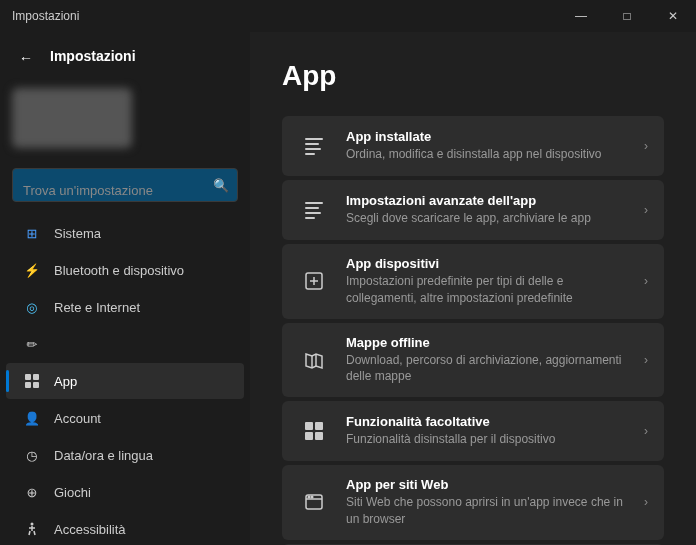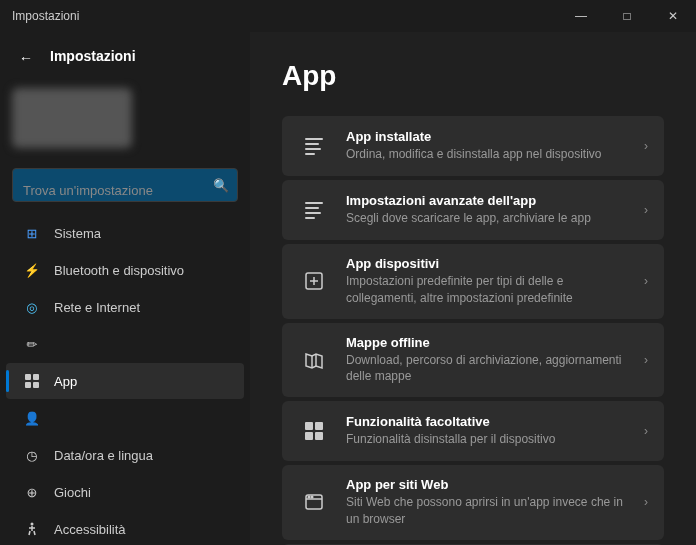--- a/index.html
+++ b/index.html
@@ -276,20 +276,21 @@
             <rect x="1" y="1" width="6" height="6" rx="1"></rect>
             <rect x="9" y="1" width="6" height="6" rx="1"></rect>
             <rect x="1" y="9" width="6" height="6" rx="1"></rect>
             <rect x="9" y="9" width="6" height="6" rx="1"></rect>
           </svg>
         </div>
         <span class="nav-label">App</span>
       </div>
       <div class="nav-item">
         <div class="nav-icon" style="color:#cccccc;">👤</div>
+        <span class="nav-label">Account</span>
       </div>
       <div class="nav-item">
         <div class="nav-icon" style="color:#cccccc;">◷</div>
         <span class="nav-label">Data/ora e lingua</span>
       </div>
       <div class="nav-item">
         <div class="nav-icon" style="color:#cccccc;">⊕</div>
         <span class="nav-label">Giochi</span>
       </div>
       <div class="nav-item">

